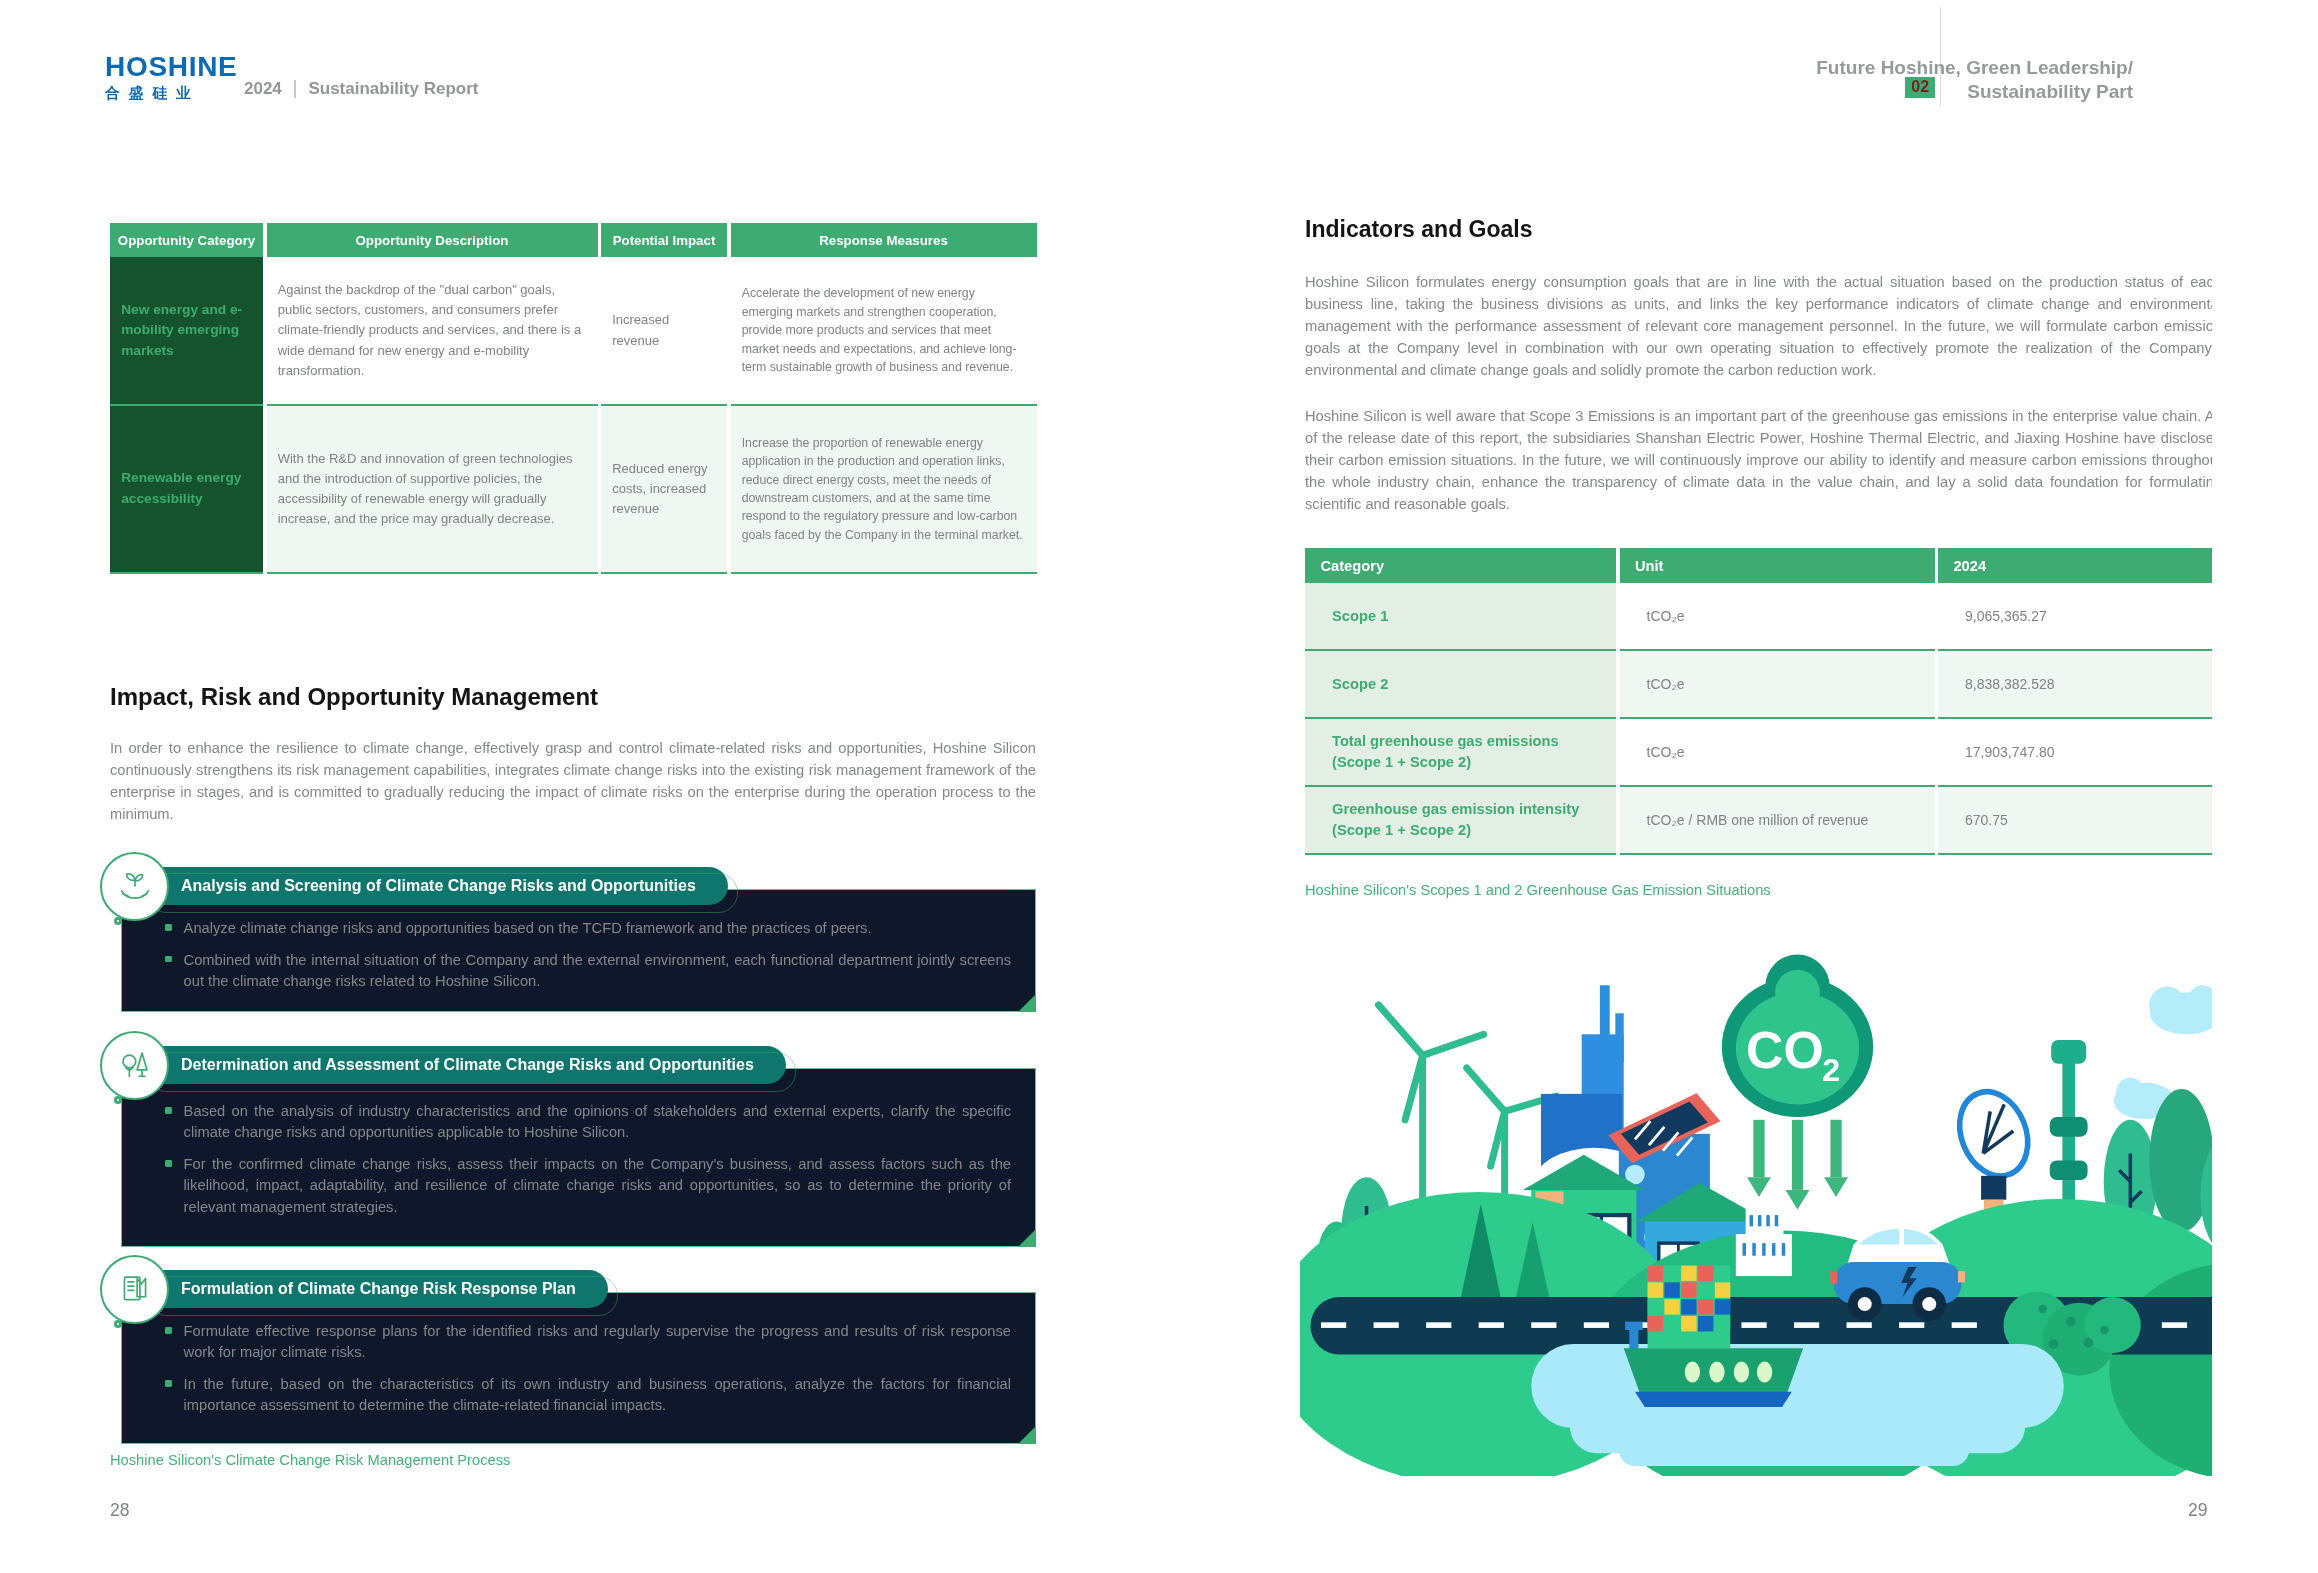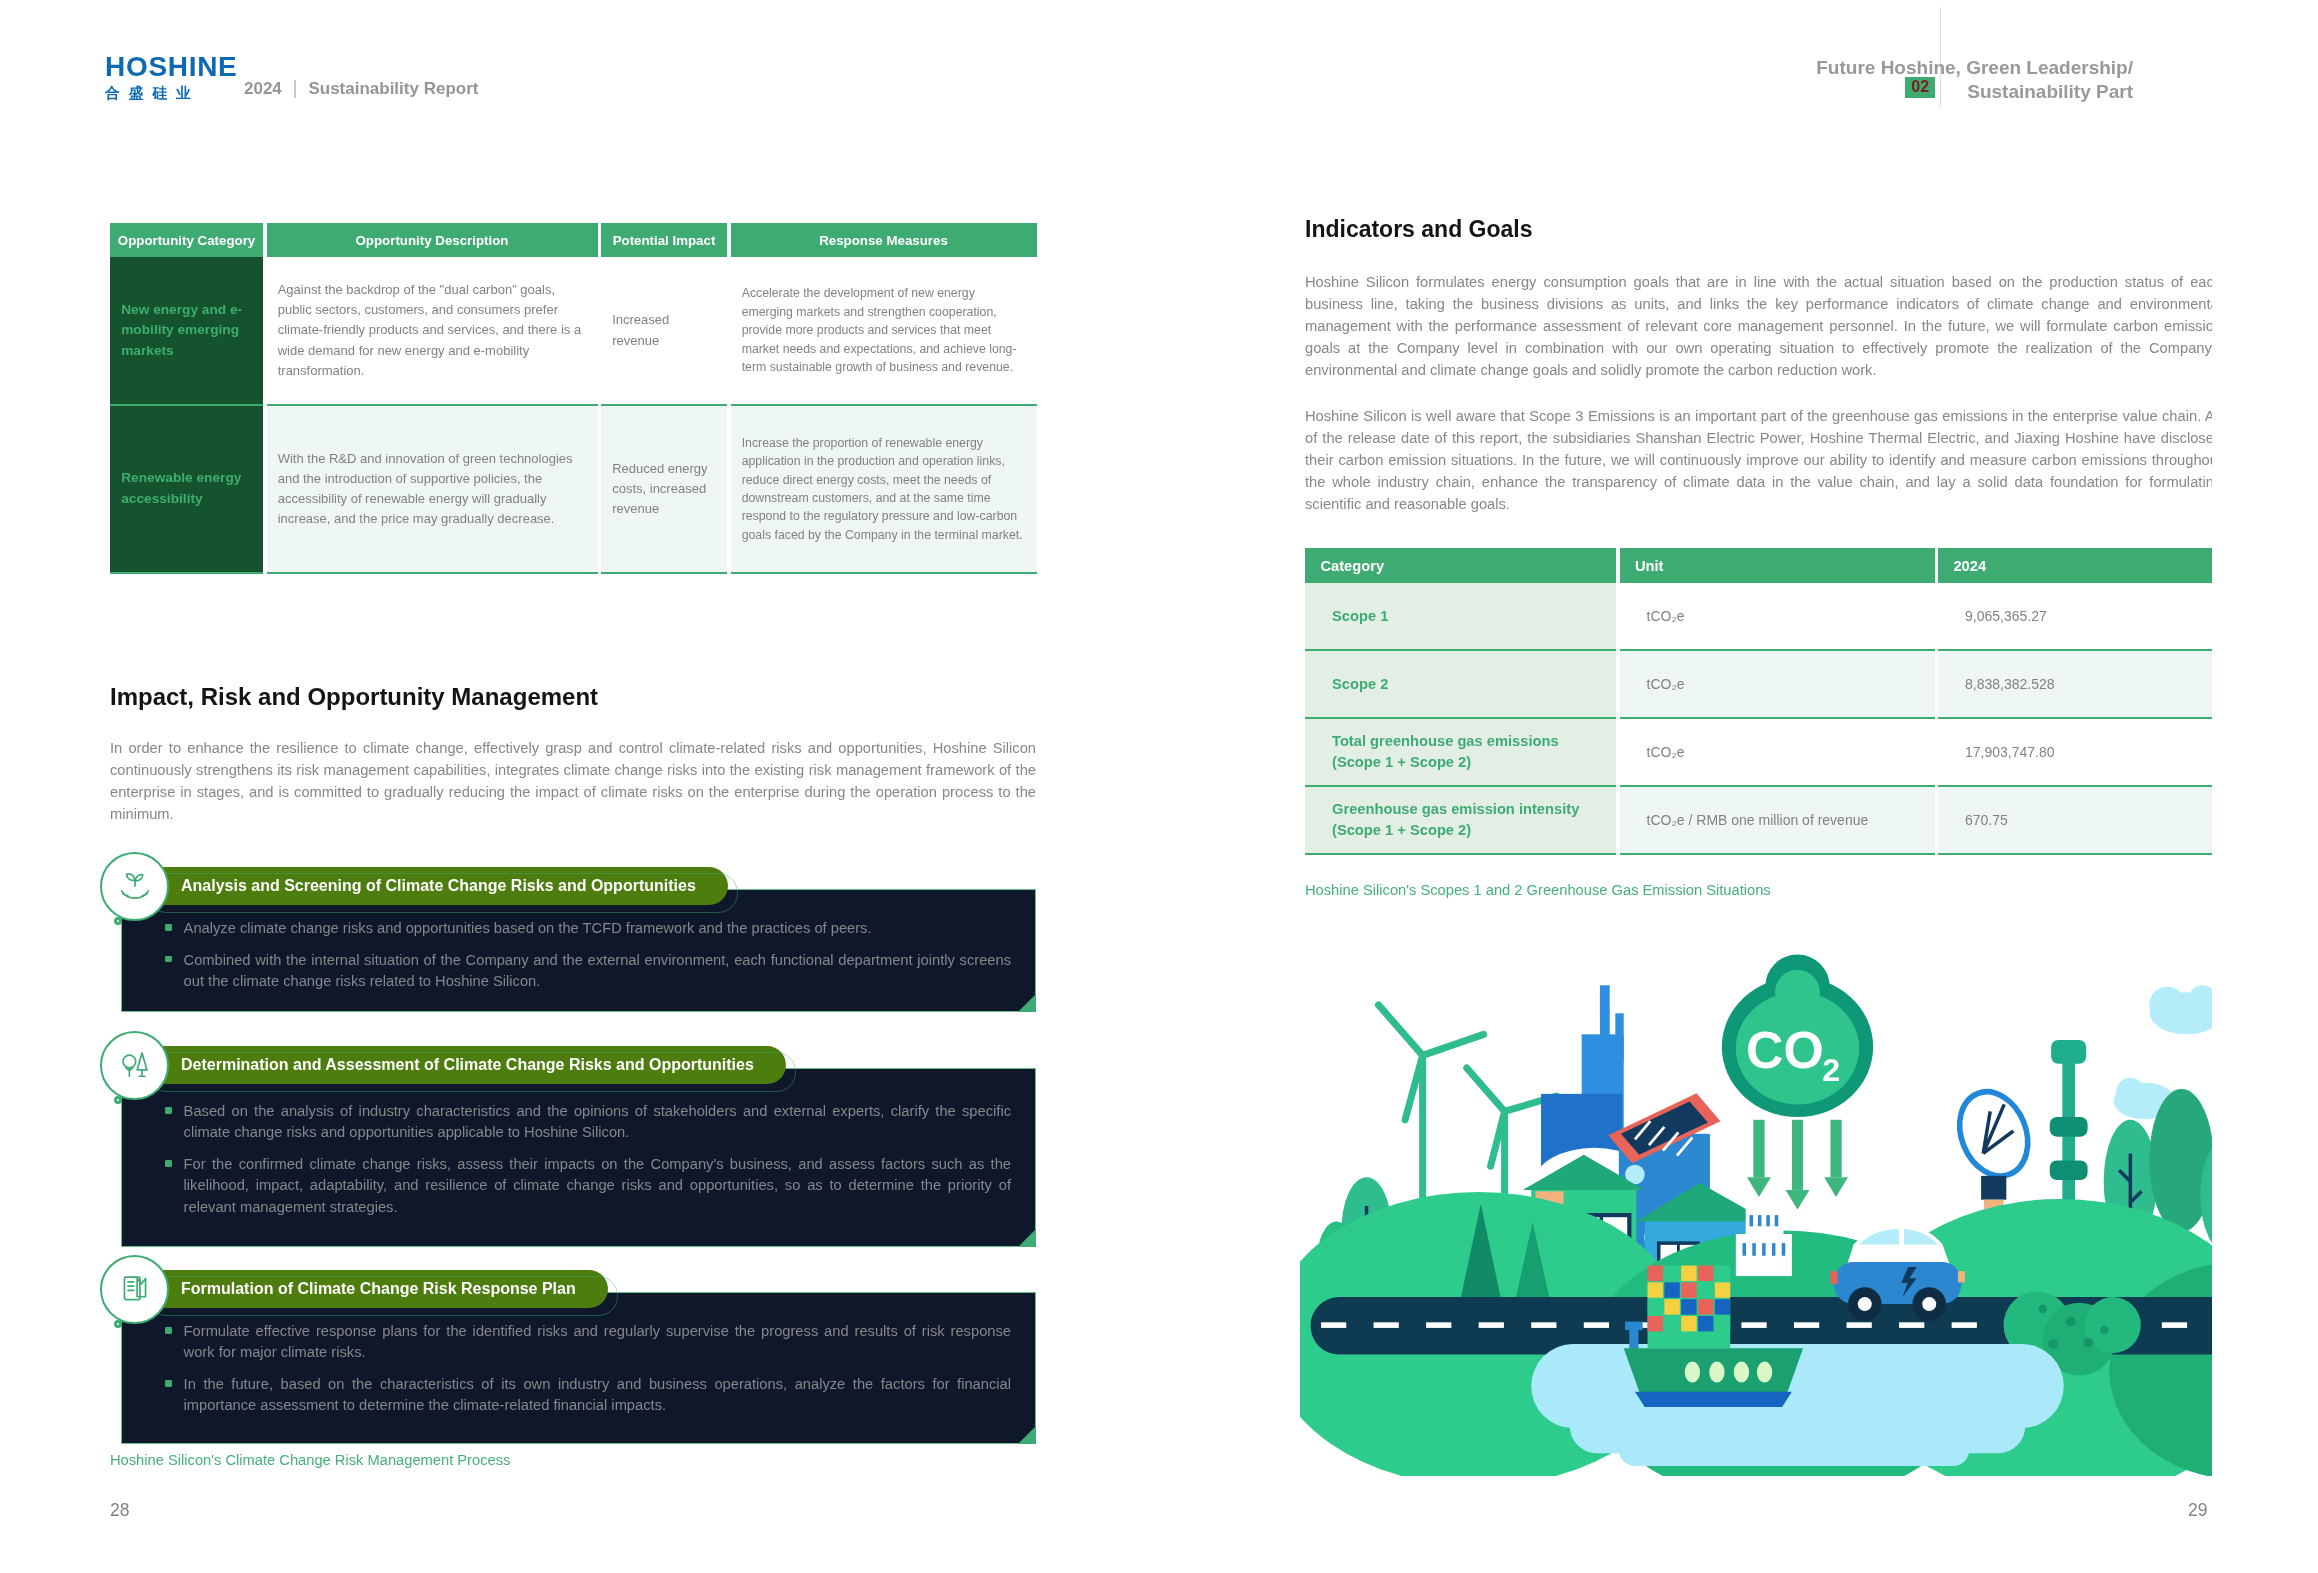--- a/index.html
+++ b/index.html
@@ -44,21 +44,21 @@
   .etable .tint .txt { background:#eff7f2; }
 
   
   .sec-title { position:absolute; font-size:24px; font-weight:bold; color:#141414; }
   .para { position:absolute; font-size:14.7px; color:#85878a; line-height:1.5; text-align:justify; }
   .caption { position:absolute; color:#45b179; font-size:14.7px; }
   .pagenum { position:absolute; color:#808285; font-size:17.5px; }
 
   
   .pblock { position:absolute; left:100px; width:936px; }
-  .pbanner { position:absolute; left:39px; top:0; height:38px; background:#4d7c0f; border-radius:19.6px; color:#fff;
+  .pbanner { position:absolute; left:39px; top:0; height:38px; background:#0f766e; border-radius:19.6px; color:#fff;
              font-weight:bold; font-size:16px; line-height:38px; padding:0 32px 0 42px; white-space:nowrap; z-index:2; }
   .pbanner::after { content:""; position:absolute; left:8.4px; top:6.3px; width:100%; height:100%;
                     border:1.4px solid #3eac72; opacity:.45; border-radius:19.6px; z-index:-1; }
   .picon { position:absolute; left:0; top:-15.4px; width:69px; height:69px; border-radius:50%; background:#fff;
            border:2.1px solid #3eac72; display:flex; align-items:center; justify-content:center; z-index:3; }
   .pbox { position:absolute; left:21px; right:0; top:22px; border:1.4px solid #6cbd90; background:#0f172a;
           padding:28px 24px 14px 42px; }
   .pnode { position:absolute; left:14px; top:50px; width:8.4px; height:8.4px; border:3.5px solid #3eac72;
            border-radius:50%; background:#fff; z-index:3; }
   .bullet { position:relative; padding-left:19.6px; margin-bottom:10.5px; font-size:14.7px; color:#85878a;

